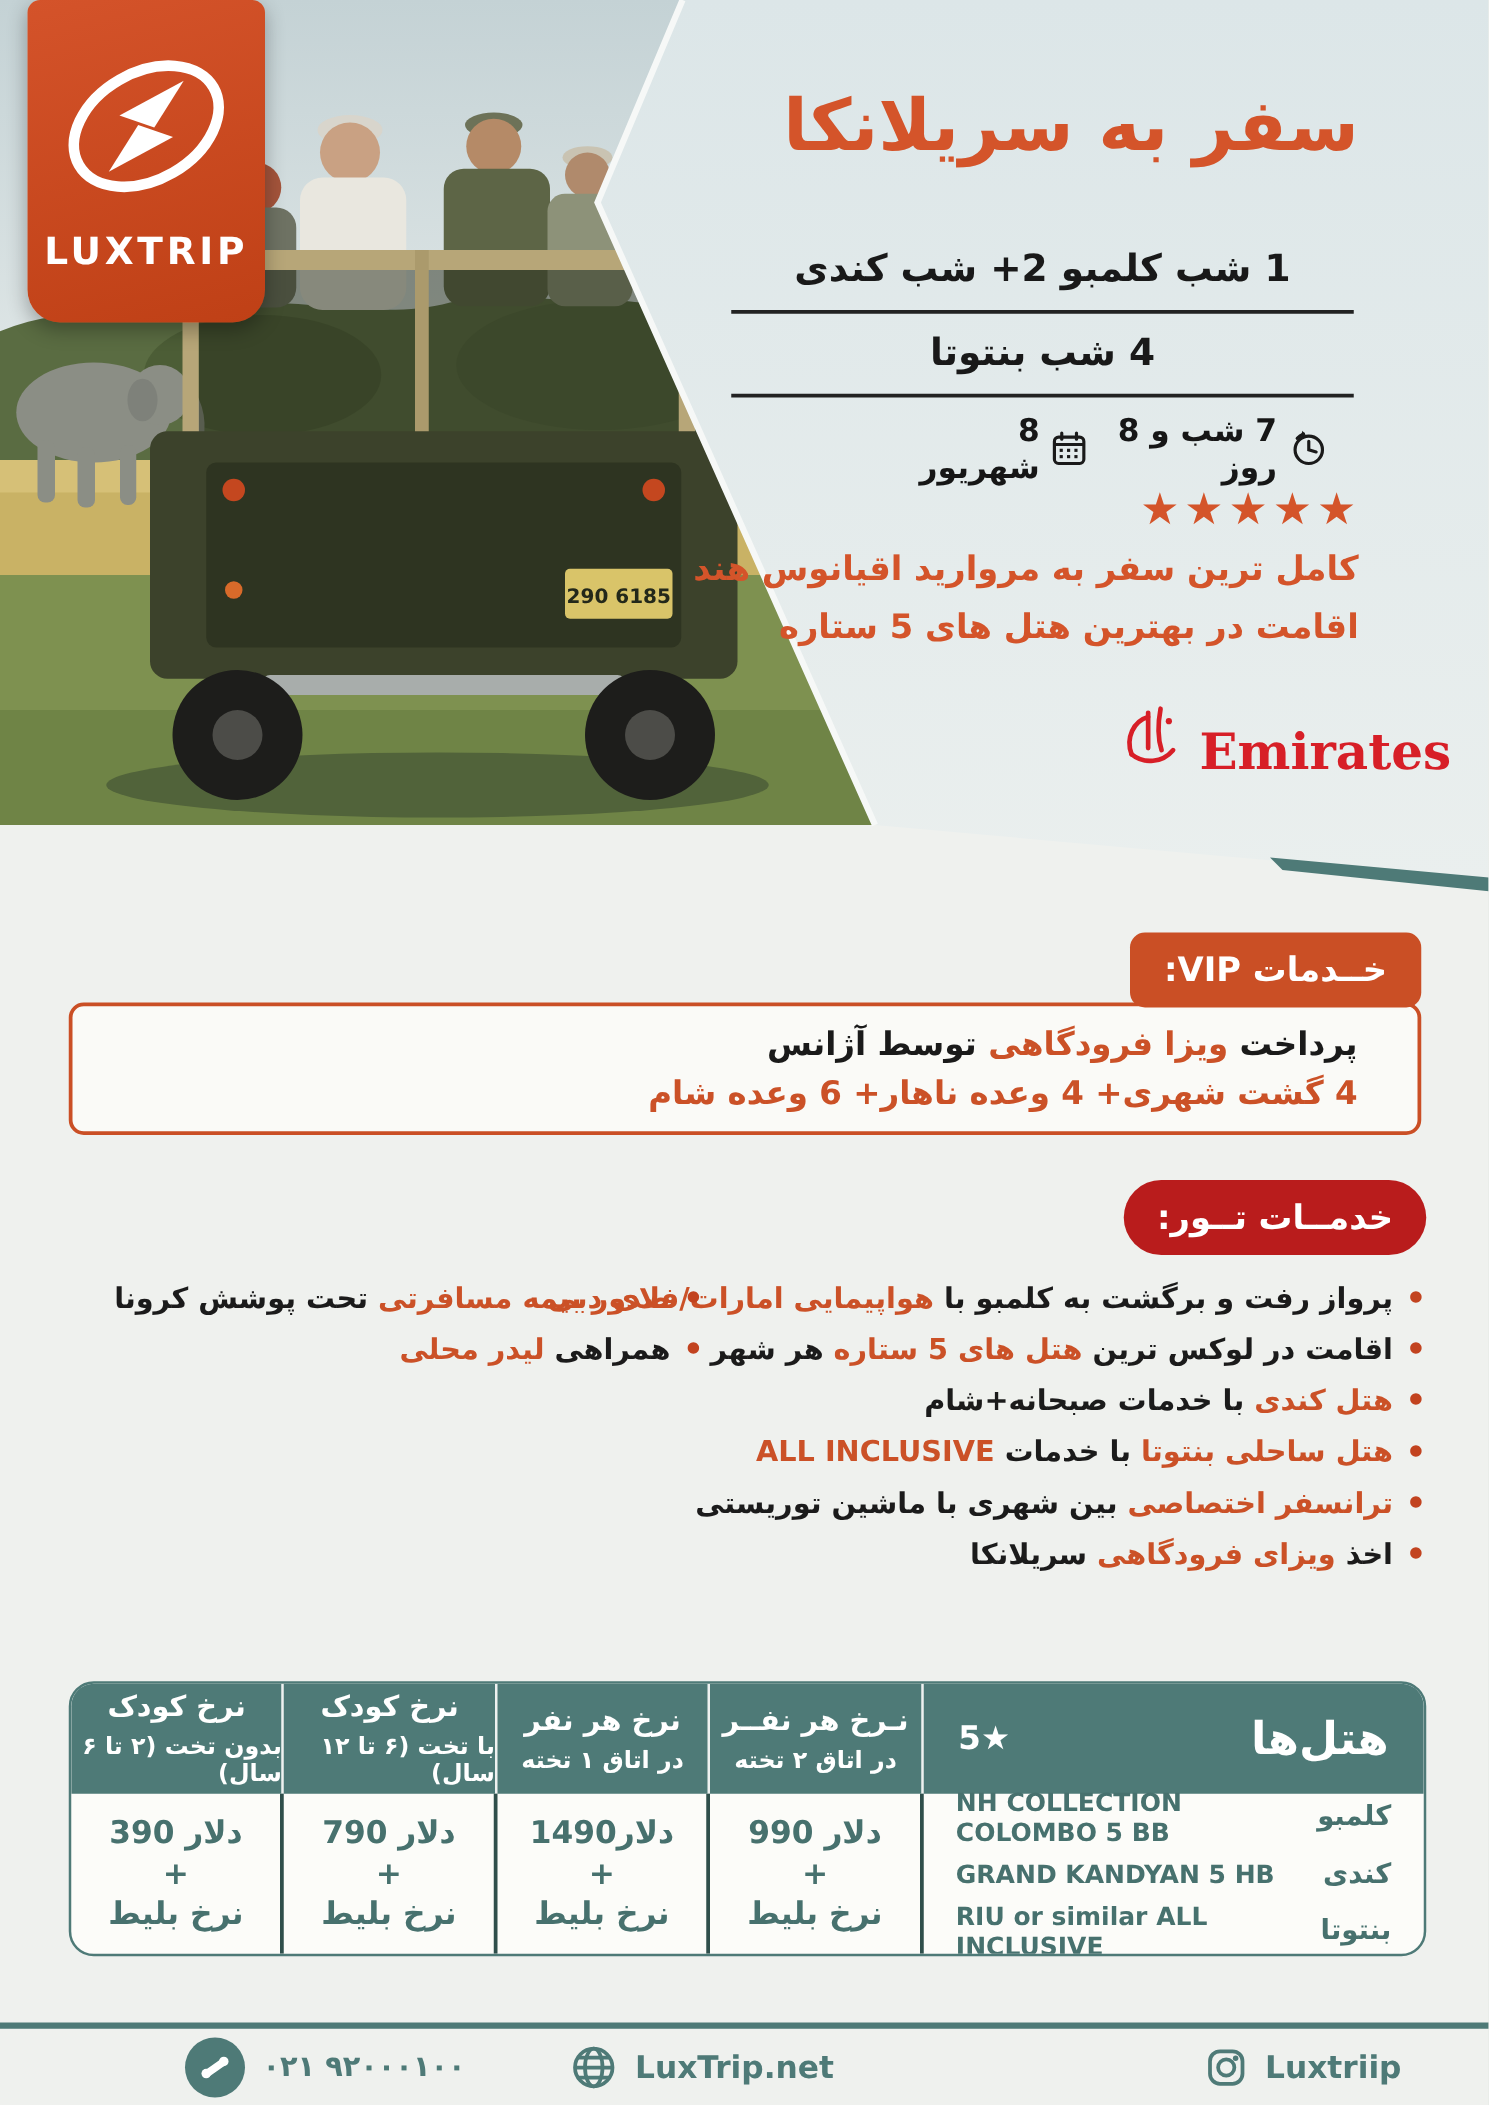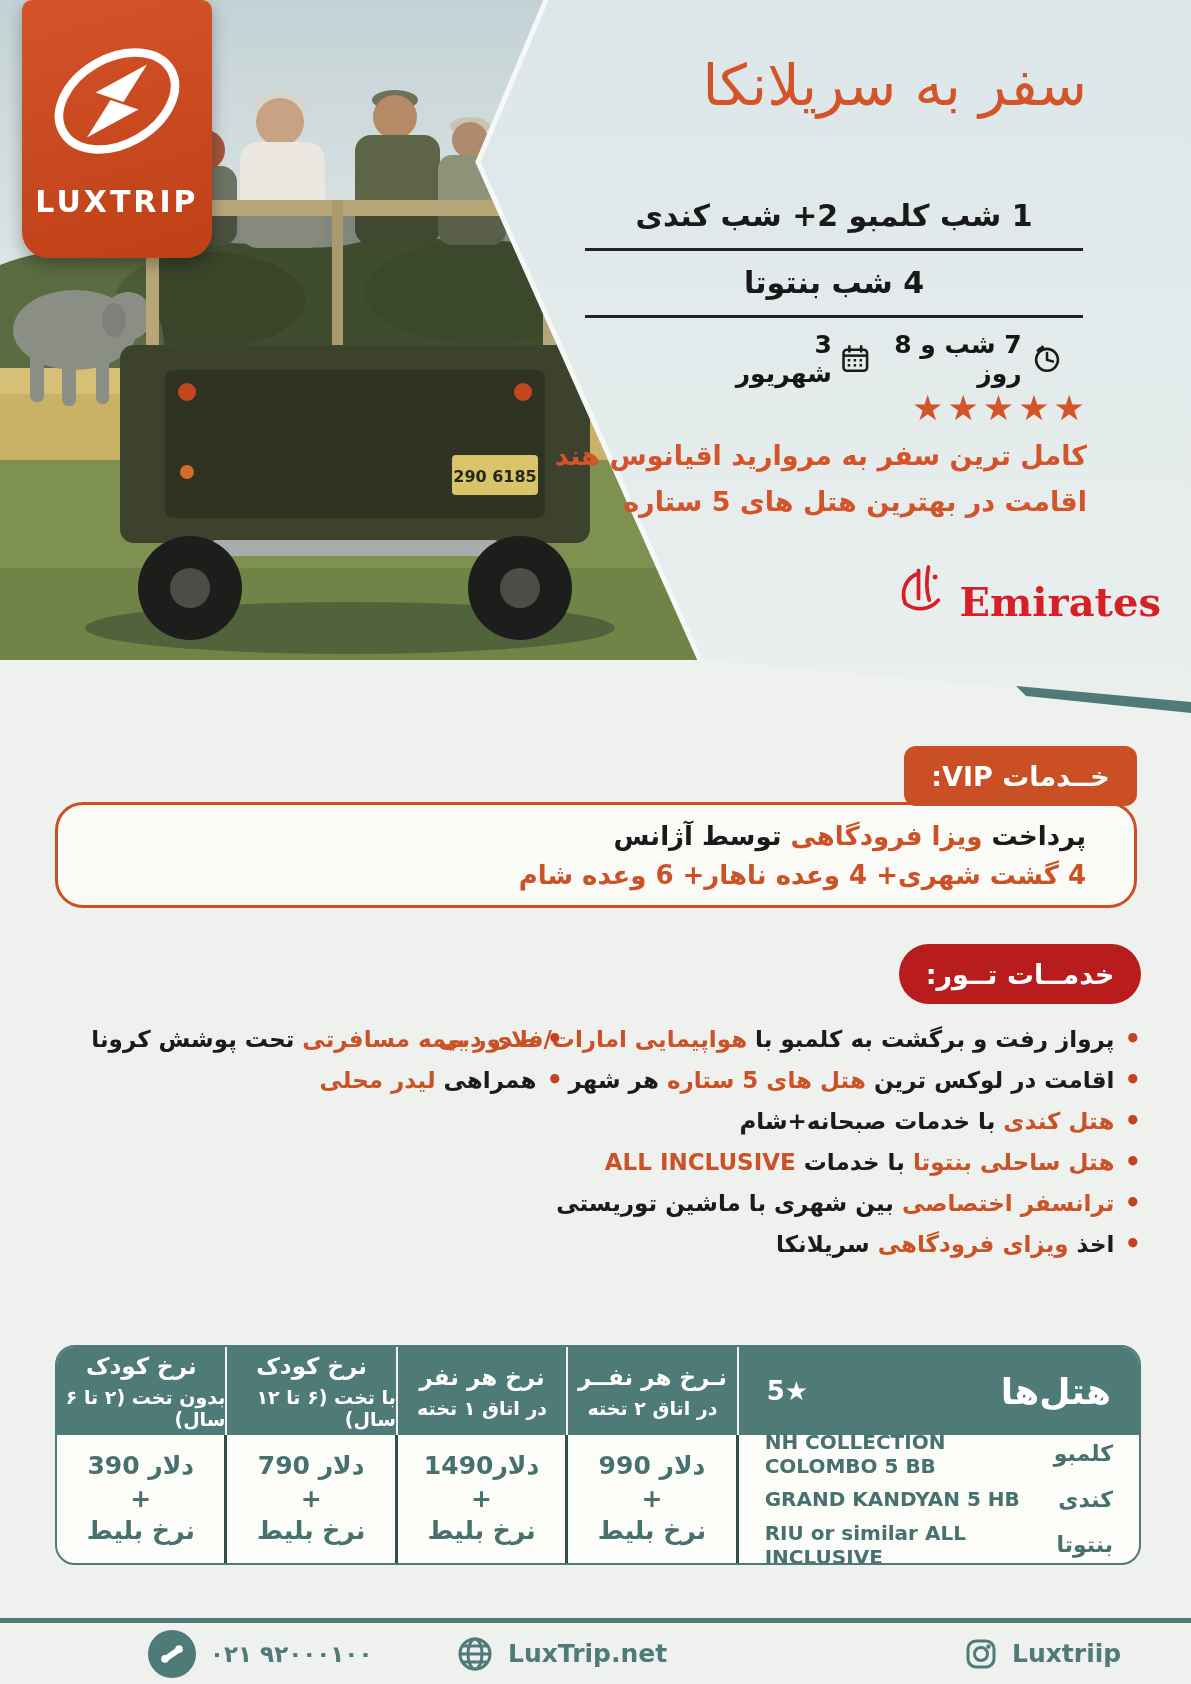--- a/index.html
+++ b/index.html
@@ -9,21 +9,21 @@
   
   .hero-photo{position:absolute;left:0;top:0;width:700px;height:660px;z-index:1;}
   .hero-shapes{position:absolute;left:0;top:0;z-index:2;}
   .logo-badge{position:absolute;left:22px;top:0;width:190px;height:258px;z-index:3;
               background:linear-gradient(165deg,#d4532a,#bf4016);
               border-radius:10px 10px 26px 26px;display:flex;flex-direction:column;
               align-items:center;box-shadow:0 6px 16px rgba(0,0,0,.3);}
   .logo-mark{margin-top:26px;}
   .logo-text{color:#fff;font-weight:bold;font-size:30px;letter-spacing:3px;margin-top:8px;}
 
-  .hero-title{position:absolute;top:52px;right:104px;font-size:57px;font-weight:normal;
+  .hero-title{position:absolute;top:68px;right:104px;font-size:57px;font-weight:bold;
               color:#d4542a;direction:rtl;z-index:4;}
   .itinerary{position:absolute;top:198px;left:585px;width:498px;text-align:center;direction:rtl;
              color:#191919;font-weight:bold;font-size:30px;z-index:4;}
   .it-line{padding-bottom:15px;border-bottom:3px solid #222;}
   .it-line + .it-line{margin-top:14px;}
   .hero-meta{position:absolute;top:330px;right:130px;width:332px;display:flex;direction:rtl;
              justify-content:space-between;align-items:center;font-size:25px;font-weight:bold;
              color:#161616;z-index:4;}
   .meta-item{display:flex;direction:rtl;align-items:center;gap:9px;}
   .hero-stars{position:absolute;top:388px;right:102px;font-size:35px;color:#d4542a;
@@ -33,21 +33,21 @@
   .tagline1{top:440px;} .tagline2{top:486px;margin-left:48px;}
   .emirates{position:absolute;top:560px;right:30px;display:flex;align-items:flex-end;gap:10px;z-index:4;}
   .emirates-word{font-family:"DejaVu Serif",serif;font-size:40px;font-weight:bold;
                  color:#d71f27;line-height:1;}
 
   
   .vip-pill{position:absolute;top:746px;right:54px;width:233px;height:60px;background:#ca4f25;
             border-radius:12px;color:#fff;display:flex;align-items:center;justify-content:center;
             font-size:27px;font-weight:bold;direction:rtl;z-index:6;}
   .vip-box{position:absolute;top:802px;left:55px;width:1082px;height:106px;background:#fafaf7;
-           border:3px solid #ca4f25;border-radius:28px;direction:rtl;display:flex;
+           border:3px solid #ca4f25;border-radius:12px;direction:rtl;display:flex;
            flex-direction:column;justify-content:center;gap:9px;padding-right:48px;
            box-sizing:border-box;font-size:26px;font-weight:bold;color:#1a1a1a;
            text-align:right;z-index:5;}
   .seg{white-space:pre-wrap;}
   .seg.org{color:#cb5127;}
 
   
   .tour-pill{position:absolute;top:944px;right:50px;width:242px;height:60px;background:#b91c1c;
              border-radius:30px;color:#fff;display:flex;align-items:center;justify-content:center;
              font-size:27px;font-weight:bold;direction:rtl;}
@@ -215,21 +215,21 @@
         <line x1="24" y1="2" x2="24" y2="8" stroke="#1a1a1a" stroke-width="3" stroke-linecap="round"></line>
         <g fill="#1a1a1a">
           <rect x="8" y="17" width="3" height="3"></rect>
             <rect x="15" y="17" width="3" height="3"></rect>
             <rect x="22" y="17" width="3" height="3"></rect>
           <rect x="8" y="23" width="3" height="3"></rect>
             <rect x="15" y="23" width="3" height="3"></rect>
             <rect x="22" y="23" width="3" height="3"></rect>
         </g>
       </svg>
-      <span>3 شهریور</span>
+      <span>8 شهریور</span>
     </div>
   </div>
 
   <div class="hero-stars">★★★★★</div>
   <div class="tagline tagline1">کامل ترین سفر به مروارید اقیانوس هند</div>
   <div class="tagline tagline2">اقامت در بهترین هتل های 5 ستاره</div>
 
   <div class="emirates">
     <svg width="58" height="62" viewBox="0 0 70 70">
       <g stroke="#d71f27" stroke-width="4.5" fill="none" stroke-linecap="round">

